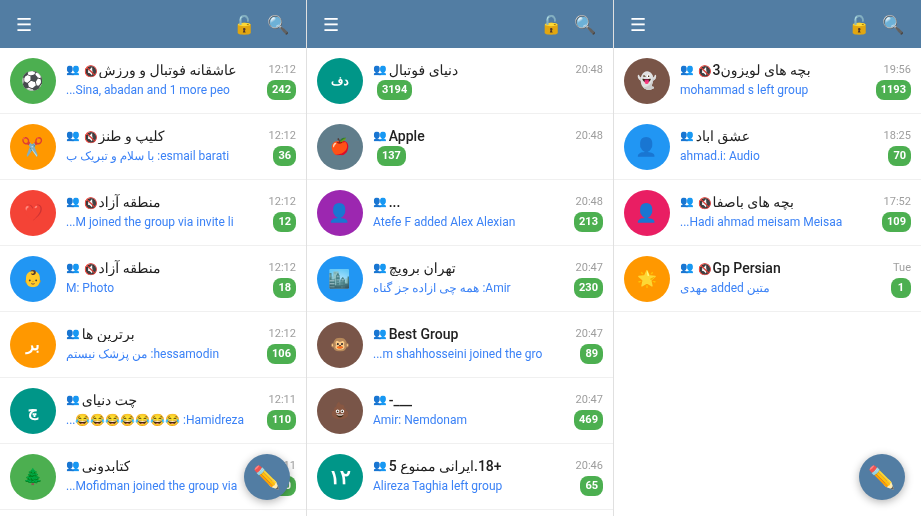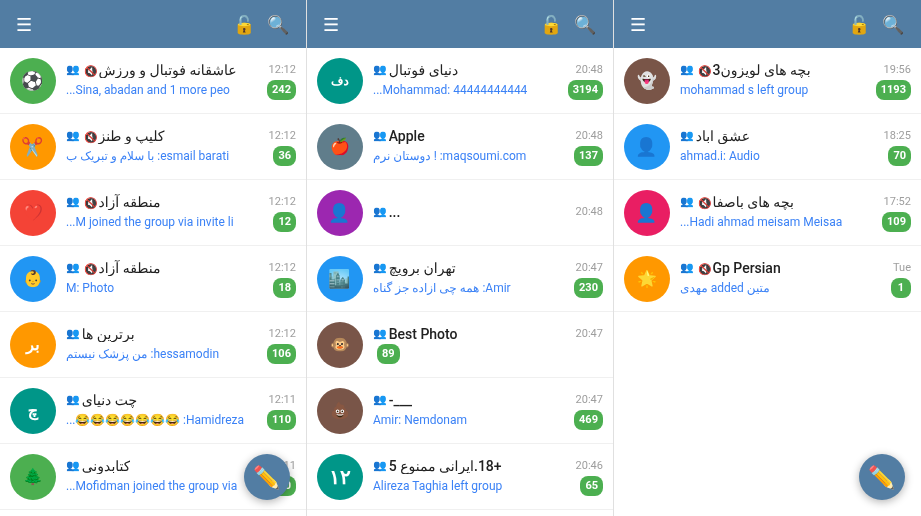--- a/index.html
+++ b/index.html
@@ -343,50 +343,52 @@
           <div class="avatar av-teal" style="font-size: 12px;">دف</div>
           <div class="chat-content">
             <div class="chat-top">
               <div class="name-row">
                 <span style="font-size: 11px; color: rgb(158, 158, 158); margin-right: 2px;">👥</span>
                 <span class="chat-name">دنیای فوتبال</span>
               </div>
               <span class="chat-time">20:48</span>
             </div>
             <div class="chat-bottom">
-              <span class="chat-msg">Mohammad: 44444444444...</span>
               <span class="badge badge">3194</span>
             </div>
           </div>
         </div>
         <div class="chat-item">
           <div class="avatar av-gray" style="font-size: 16px;">🍎</div>
           <div class="chat-content">
             <div class="chat-top">
               <div class="name-row">
                 <span style="font-size: 11px; color: rgb(158, 158, 158); margin-right: 2px;">👥</span>
                 <span class="chat-name">Apple</span>
               </div>
               <span class="chat-time">20:48</span>
             </div>
             <div class="chat-bottom">
-              <span class="chat-msg">maqsoumi.com: ! دوستان نرم</span>
               <span class="badge badge">137</span>
             </div>
           </div>
         </div>
         <div class="chat-item">
           <div class="avatar av-purple">👤</div>
           <div class="chat-content">
             <div class="chat-top">
               <div class="name-row">
                 <span style="font-size: 11px; color: rgb(158, 158, 158); margin-right: 2px;">👥</span>
                 <span class="chat-name">...</span>
               </div>
               <span class="chat-time">20:48</span>
+            </div>
+            <div class="chat-bottom">
+              <span class="chat-msg">Atefe F added Alex Alexian</span>
+              <span class="badge badge">213</span>
             </div>
           </div>
         </div>
         <div class="chat-item">
           <div class="avatar av-blue">🏙️</div>
           <div class="chat-content">
             <div class="chat-top">
               <div class="name-row">
                 <span style="font-size: 11px; color: rgb(158, 158, 158); margin-right: 2px;">👥</span>
                 <span class="chat-name">تهران برویچ</span>
@@ -398,25 +400,26 @@
               <span class="badge badge">230</span>
             </div>
           </div>
         </div>
         <div class="chat-item">
           <div class="avatar av-brown" style="font-size: 16px;">🐵</div>
           <div class="chat-content">
             <div class="chat-top">
               <div class="name-row">
                 <span style="font-size: 11px; color: rgb(158, 158, 158); margin-right: 2px;">👥</span>
-                <span class="chat-name">Best Photo</span>
+                <span class="chat-name">Best Group</span>
               </div>
               <span class="chat-time">20:47</span>
             </div>
             <div class="chat-bottom">
+              <span class="chat-msg">m shahhosseini joined the gro...</span>
               <span class="badge badge">89</span>
             </div>
           </div>
         </div>
         <div class="chat-item">
           <div class="avatar av-brown" style="font-size: 16px;">💩</div>
           <div class="chat-content">
             <div class="chat-top">
               <div class="name-row">
                 <span style="font-size: 11px; color: rgb(158, 158, 158); margin-right: 2px;">👥</span>

